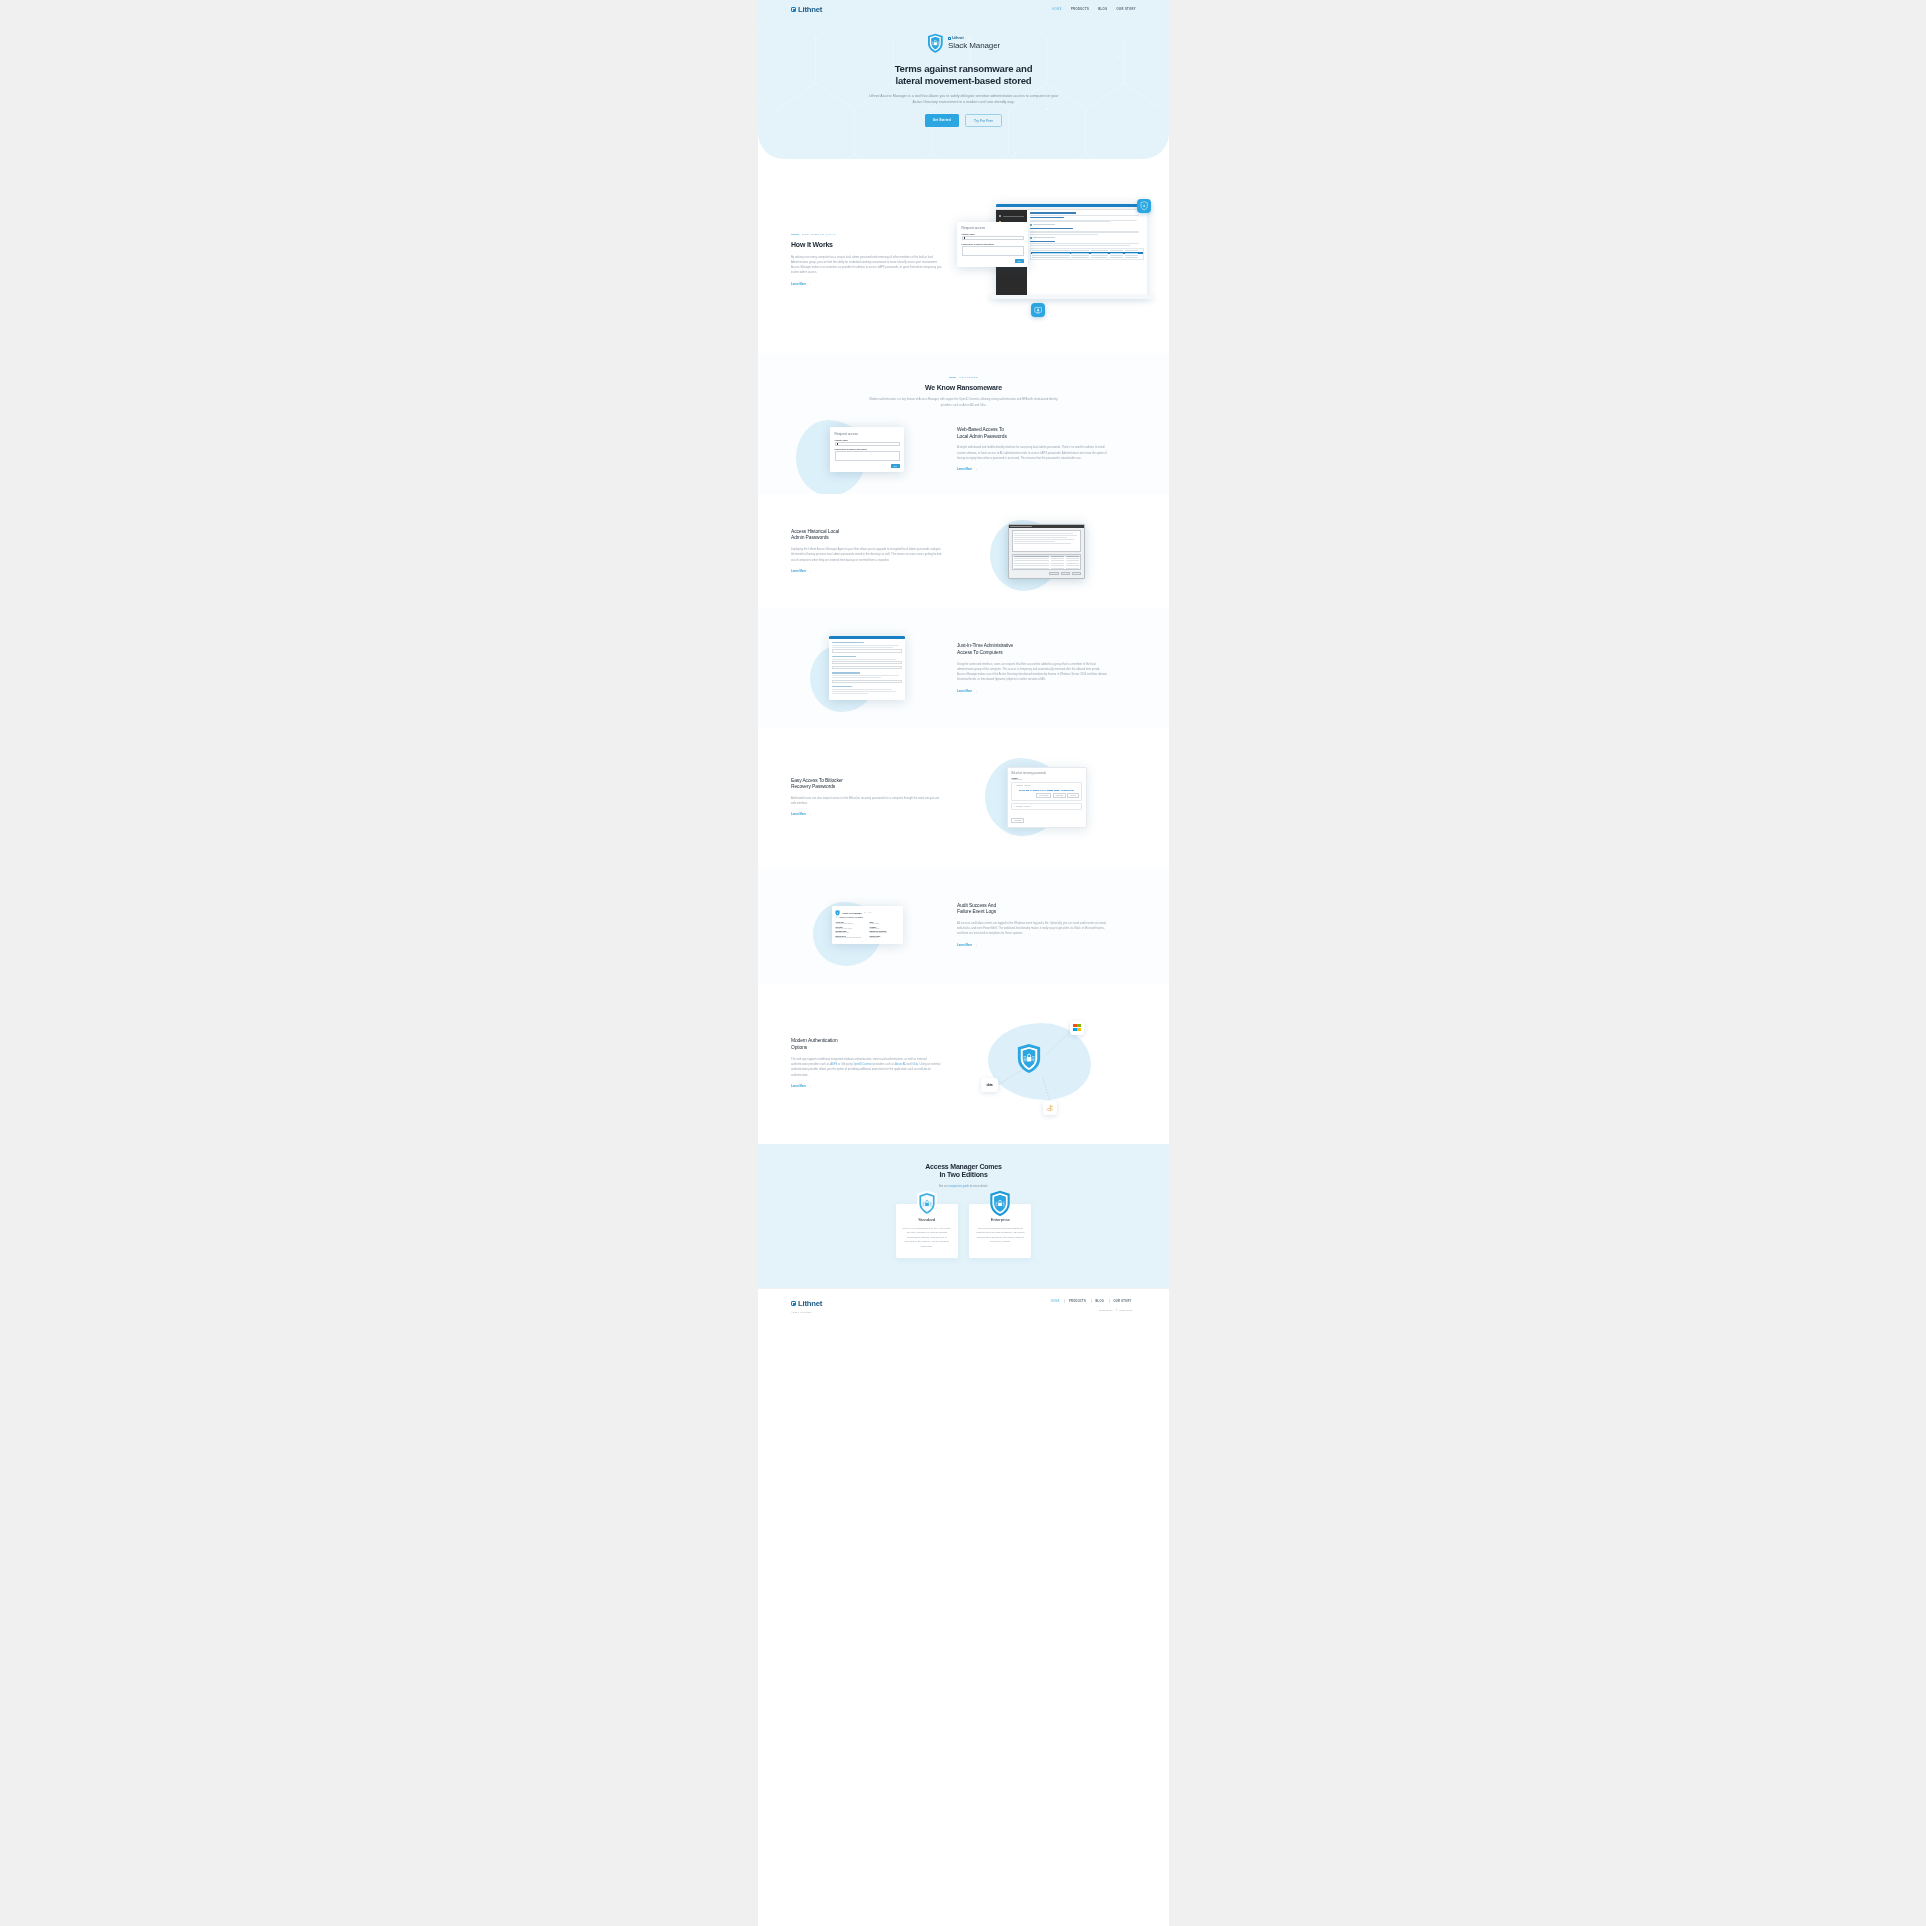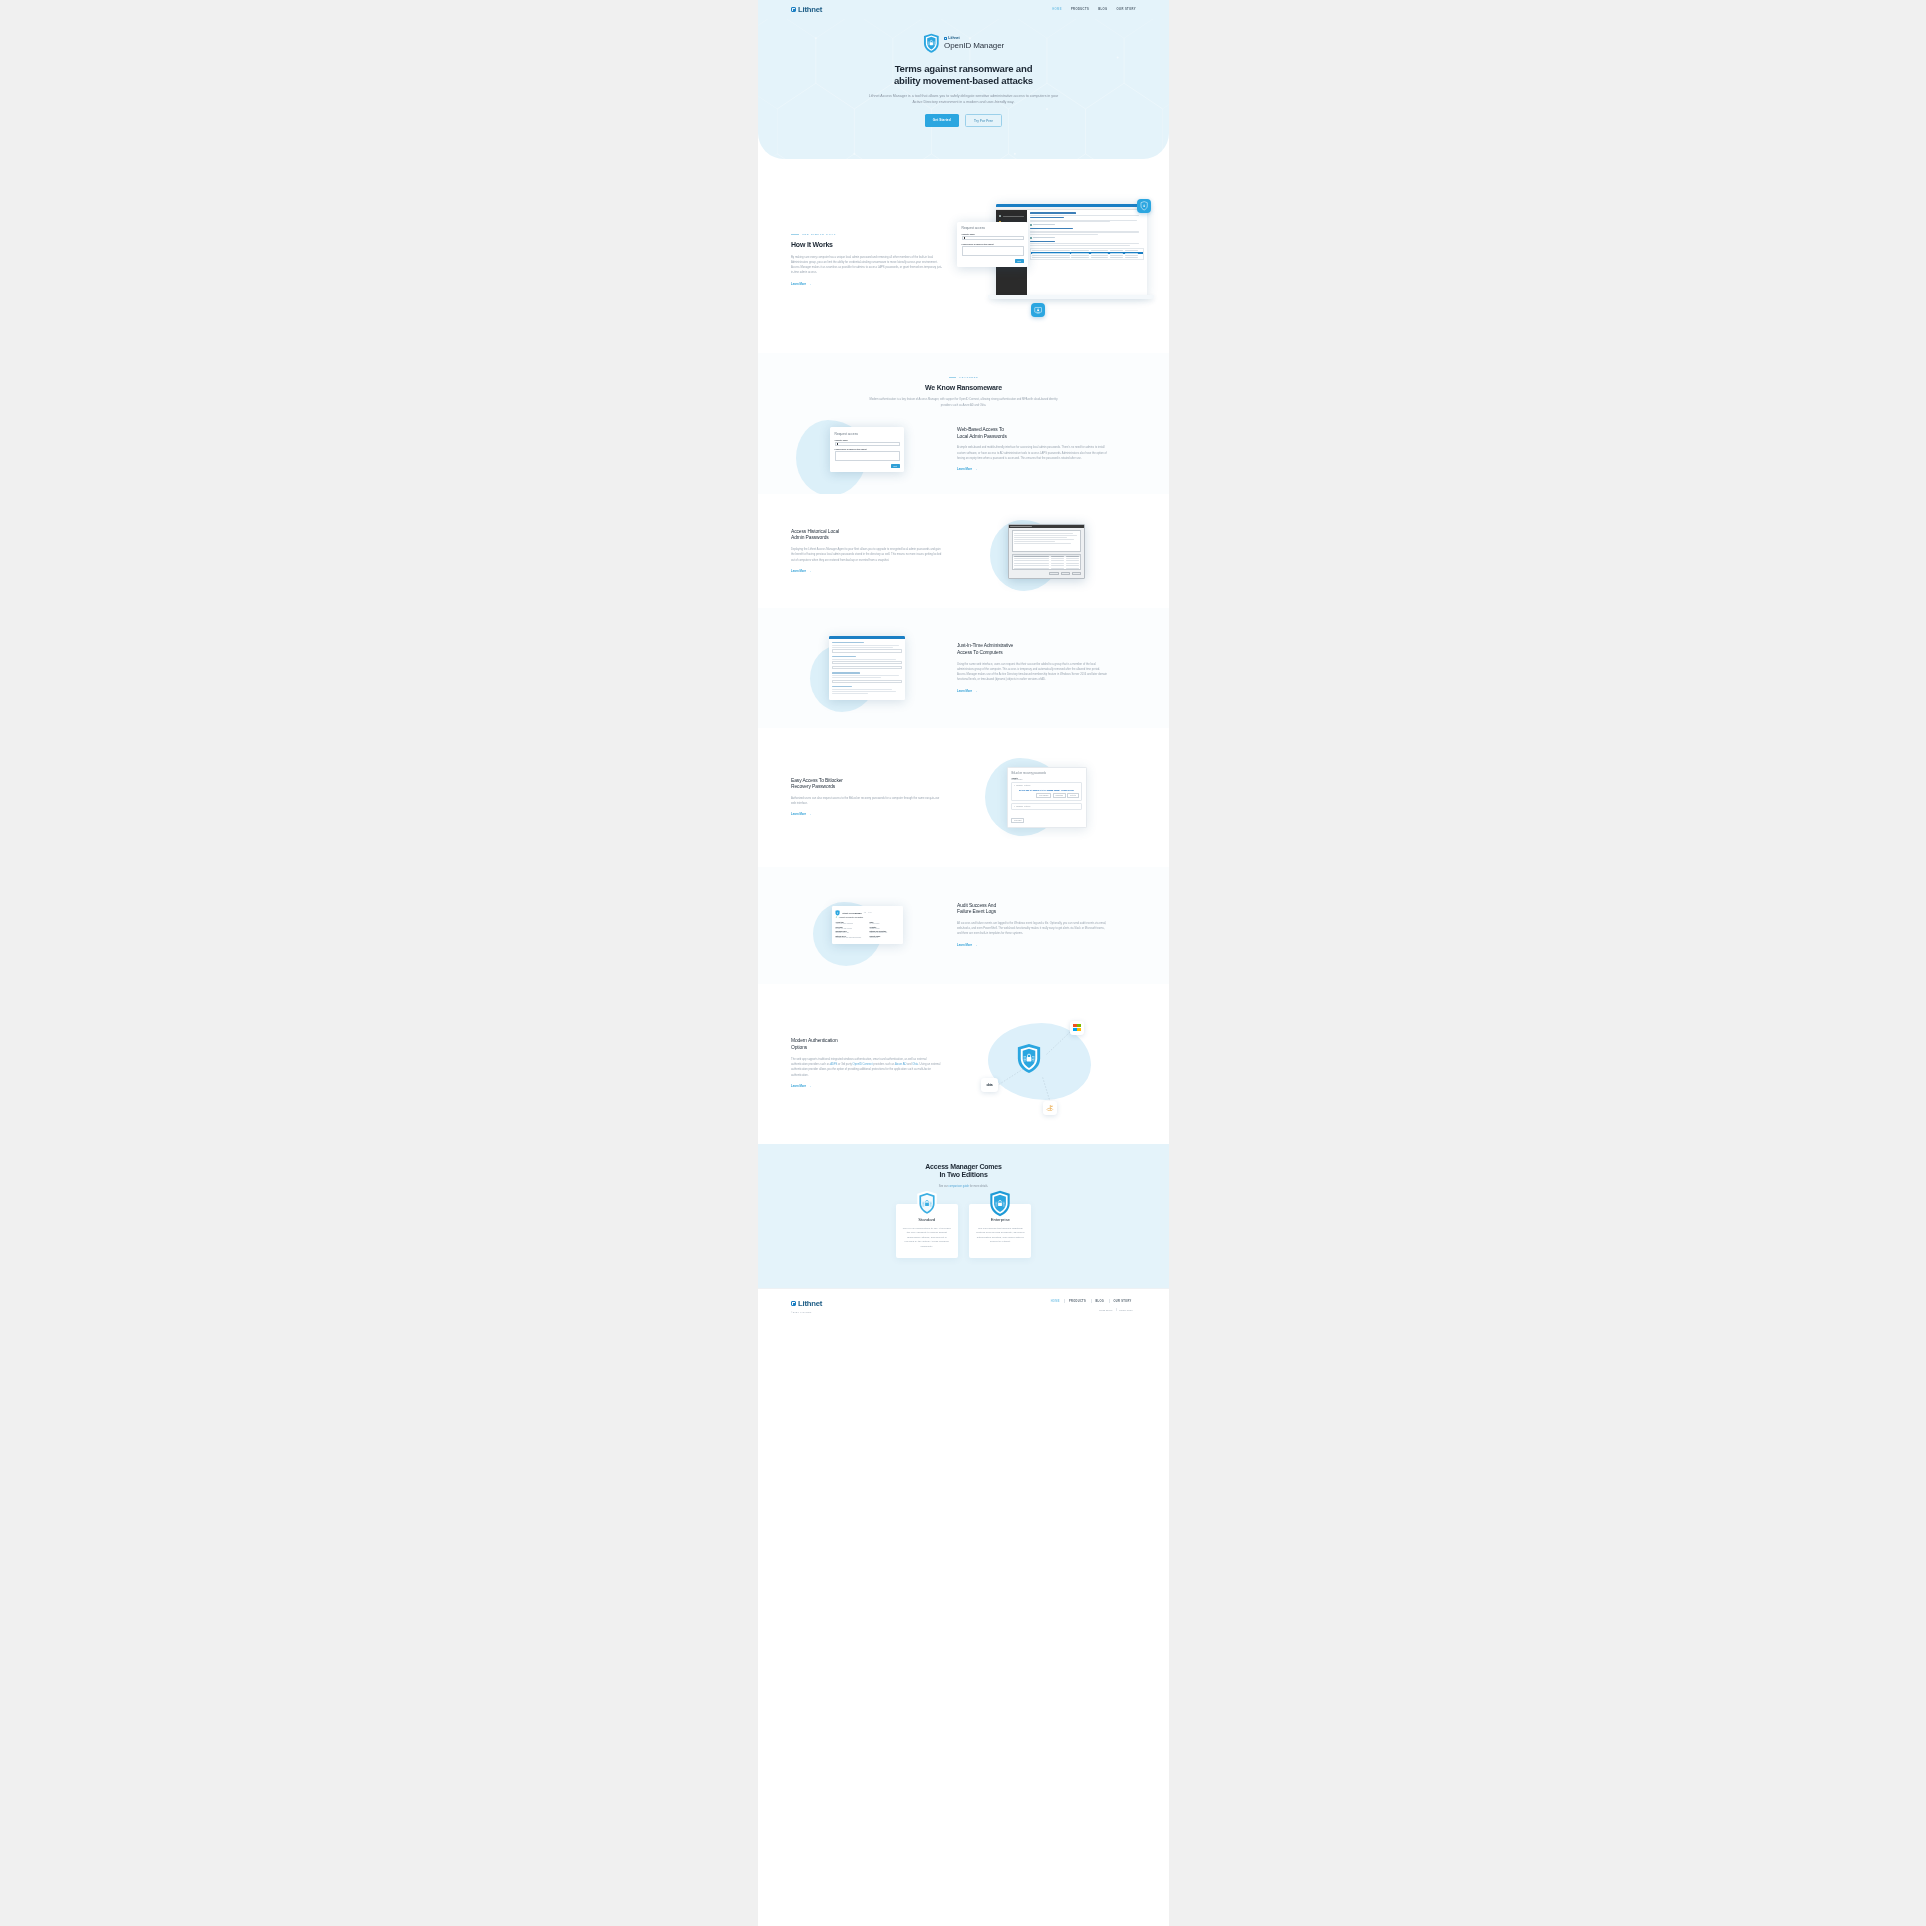--- a/index.html
+++ b/index.html
@@ -478,27 +478,27 @@
             <path d="M15.5 34 h3.5 M15.5 37 h3"></path>
           <path d="M33 28 h3.5 M34 31 h3"></path>
             <path d="M33 34 h3.5 M34 37 h3"></path>
         </g>
       </svg>
       <div class="hero-logo-txt">
         <div class="hero-lithnet">
           <span class="mini-mark"></span>
           <span>Lithnet</span>
         </div>
-        <div class="hero-product">OpenID Manager</div>
+        <div class="hero-product">Slack Manager</div>
       </div>
     </div>
 
     <h1 class="hero-title">
       <span>Terms against ransomware and</span><br>
-      <span>ability movement-based attacks</span>
+      <span>lateral movement-based stored</span>
     </h1>
     <p class="hero-sub">Lithnet Access Manager is a tool that allows you to safely delegate sensitive administrative access to computers in your Active Directory environment in a modern and user-friendly way.</p>
     <div class="hero-btns">
       <span class="btn btn-primary">Get Started</span>
       <span class="btn btn-ghost">Try For Free</span>
     </div>
   </div>
 
   <div class="section sec-white" style="padding:40px 0 32px 0;">
     <div class="inner">

